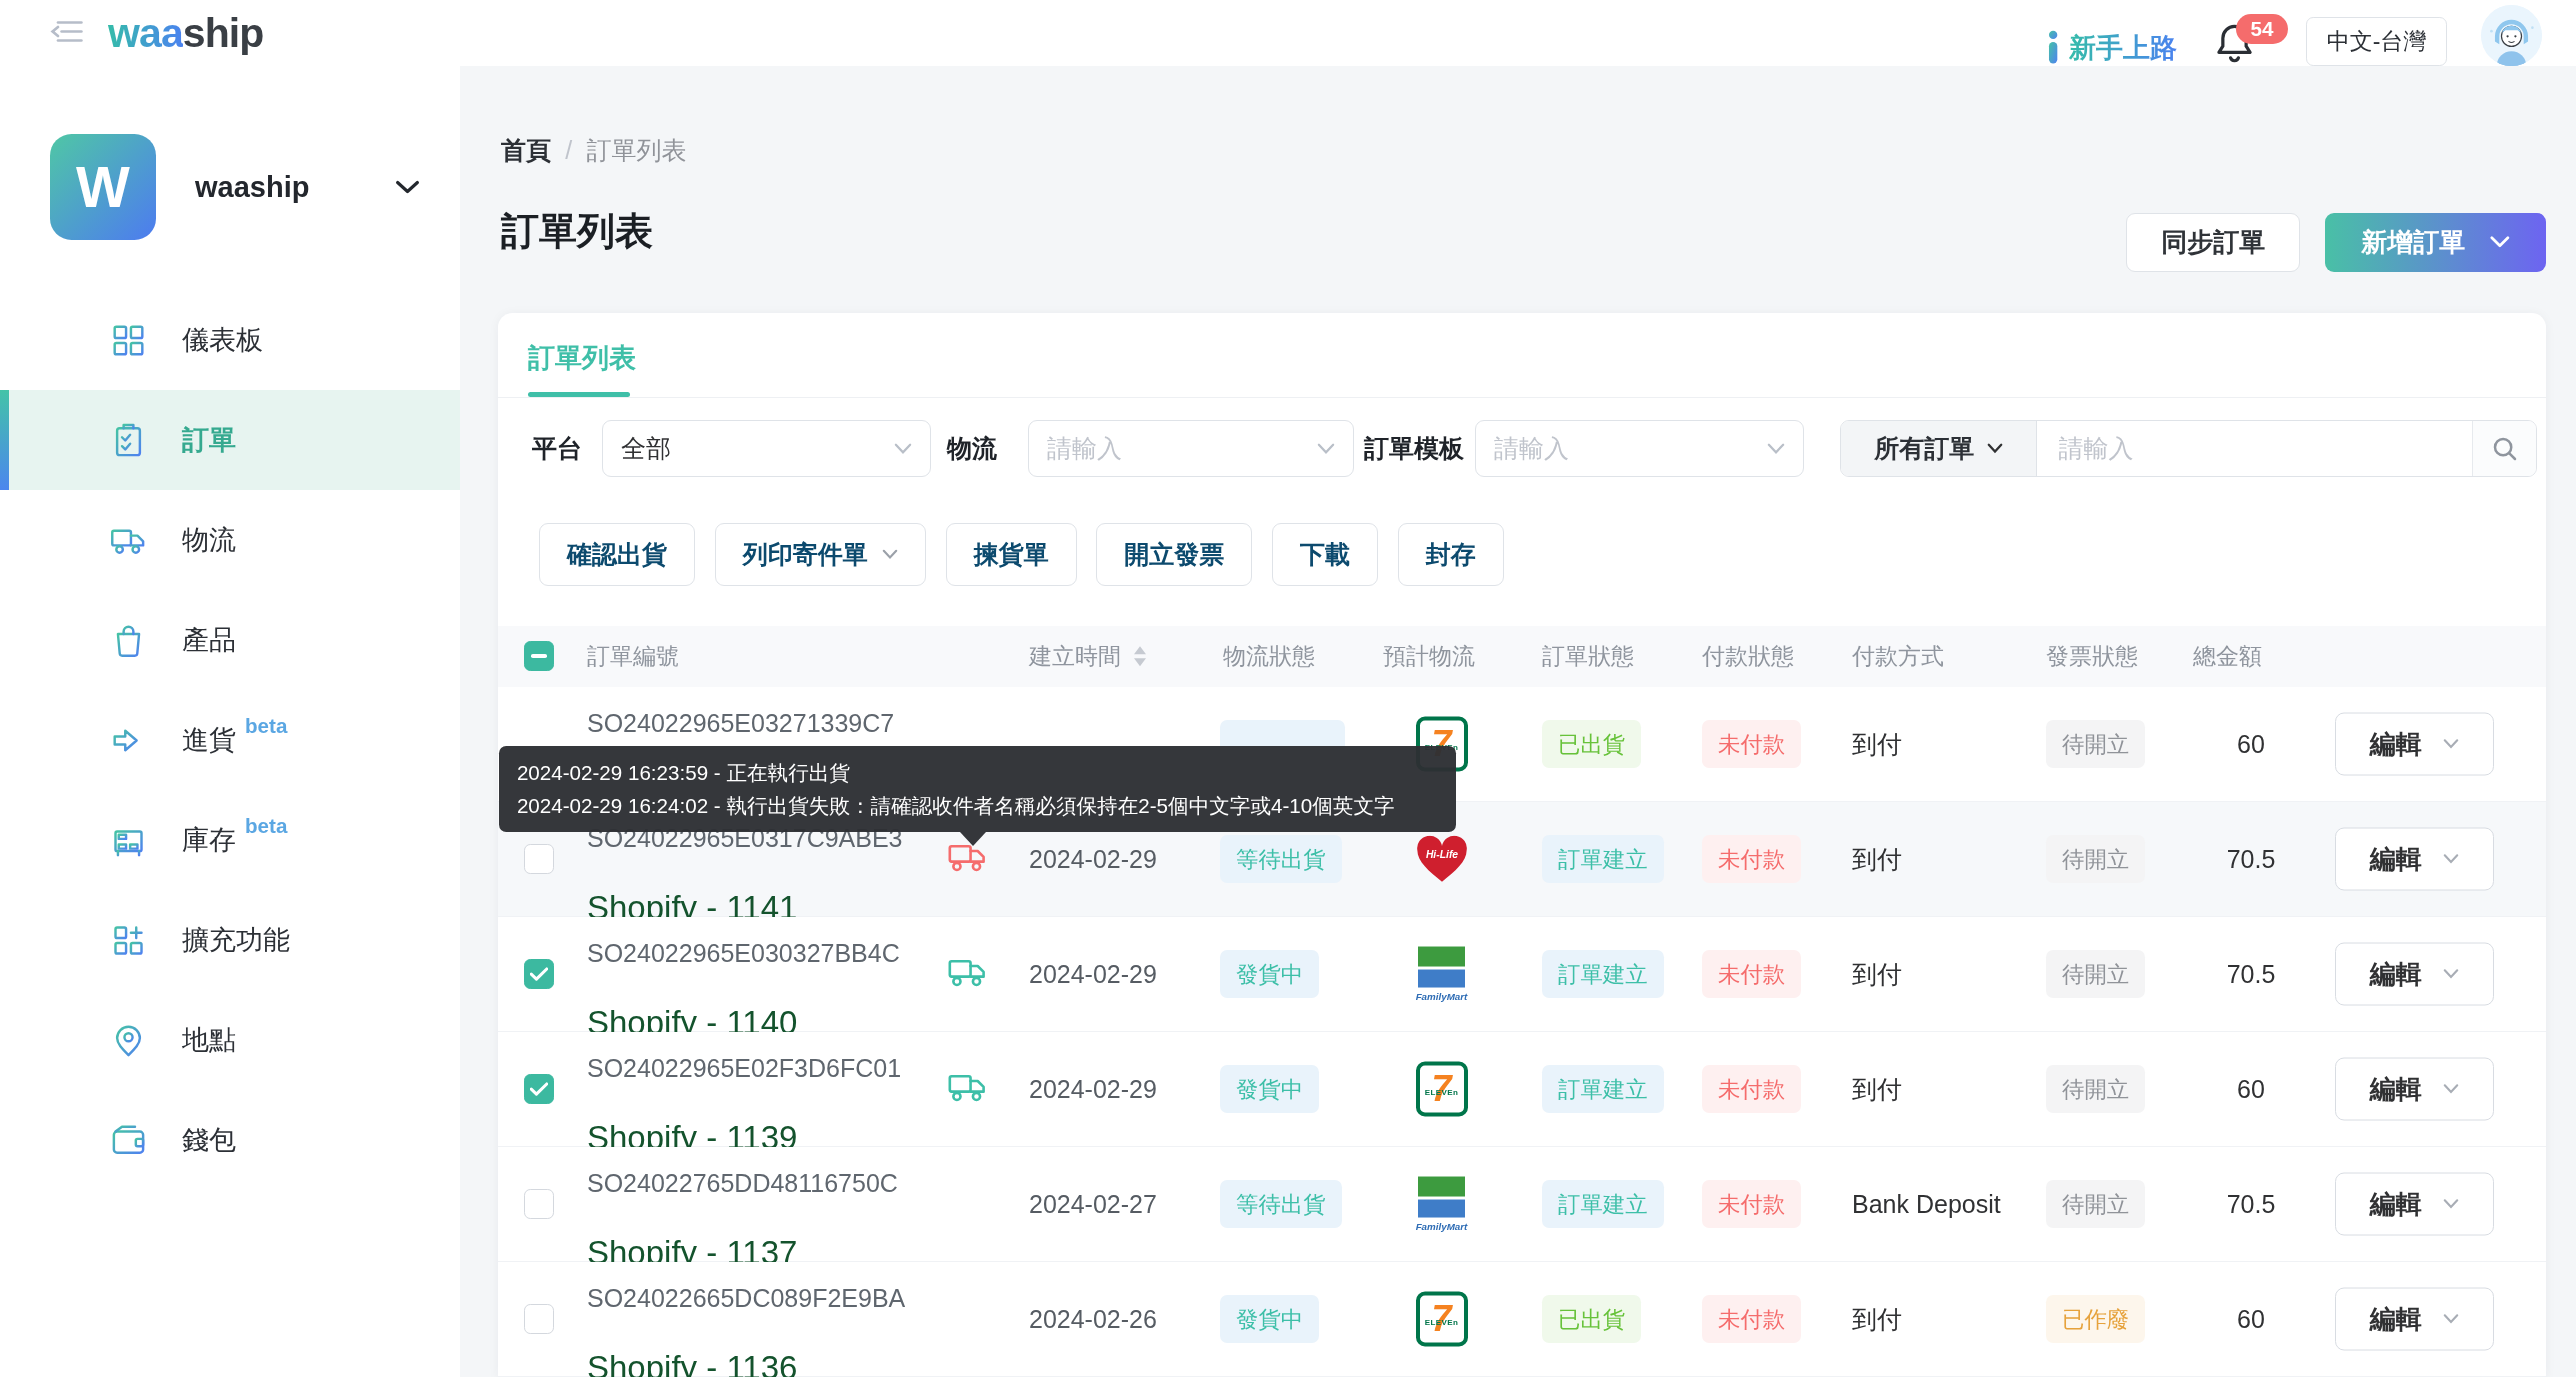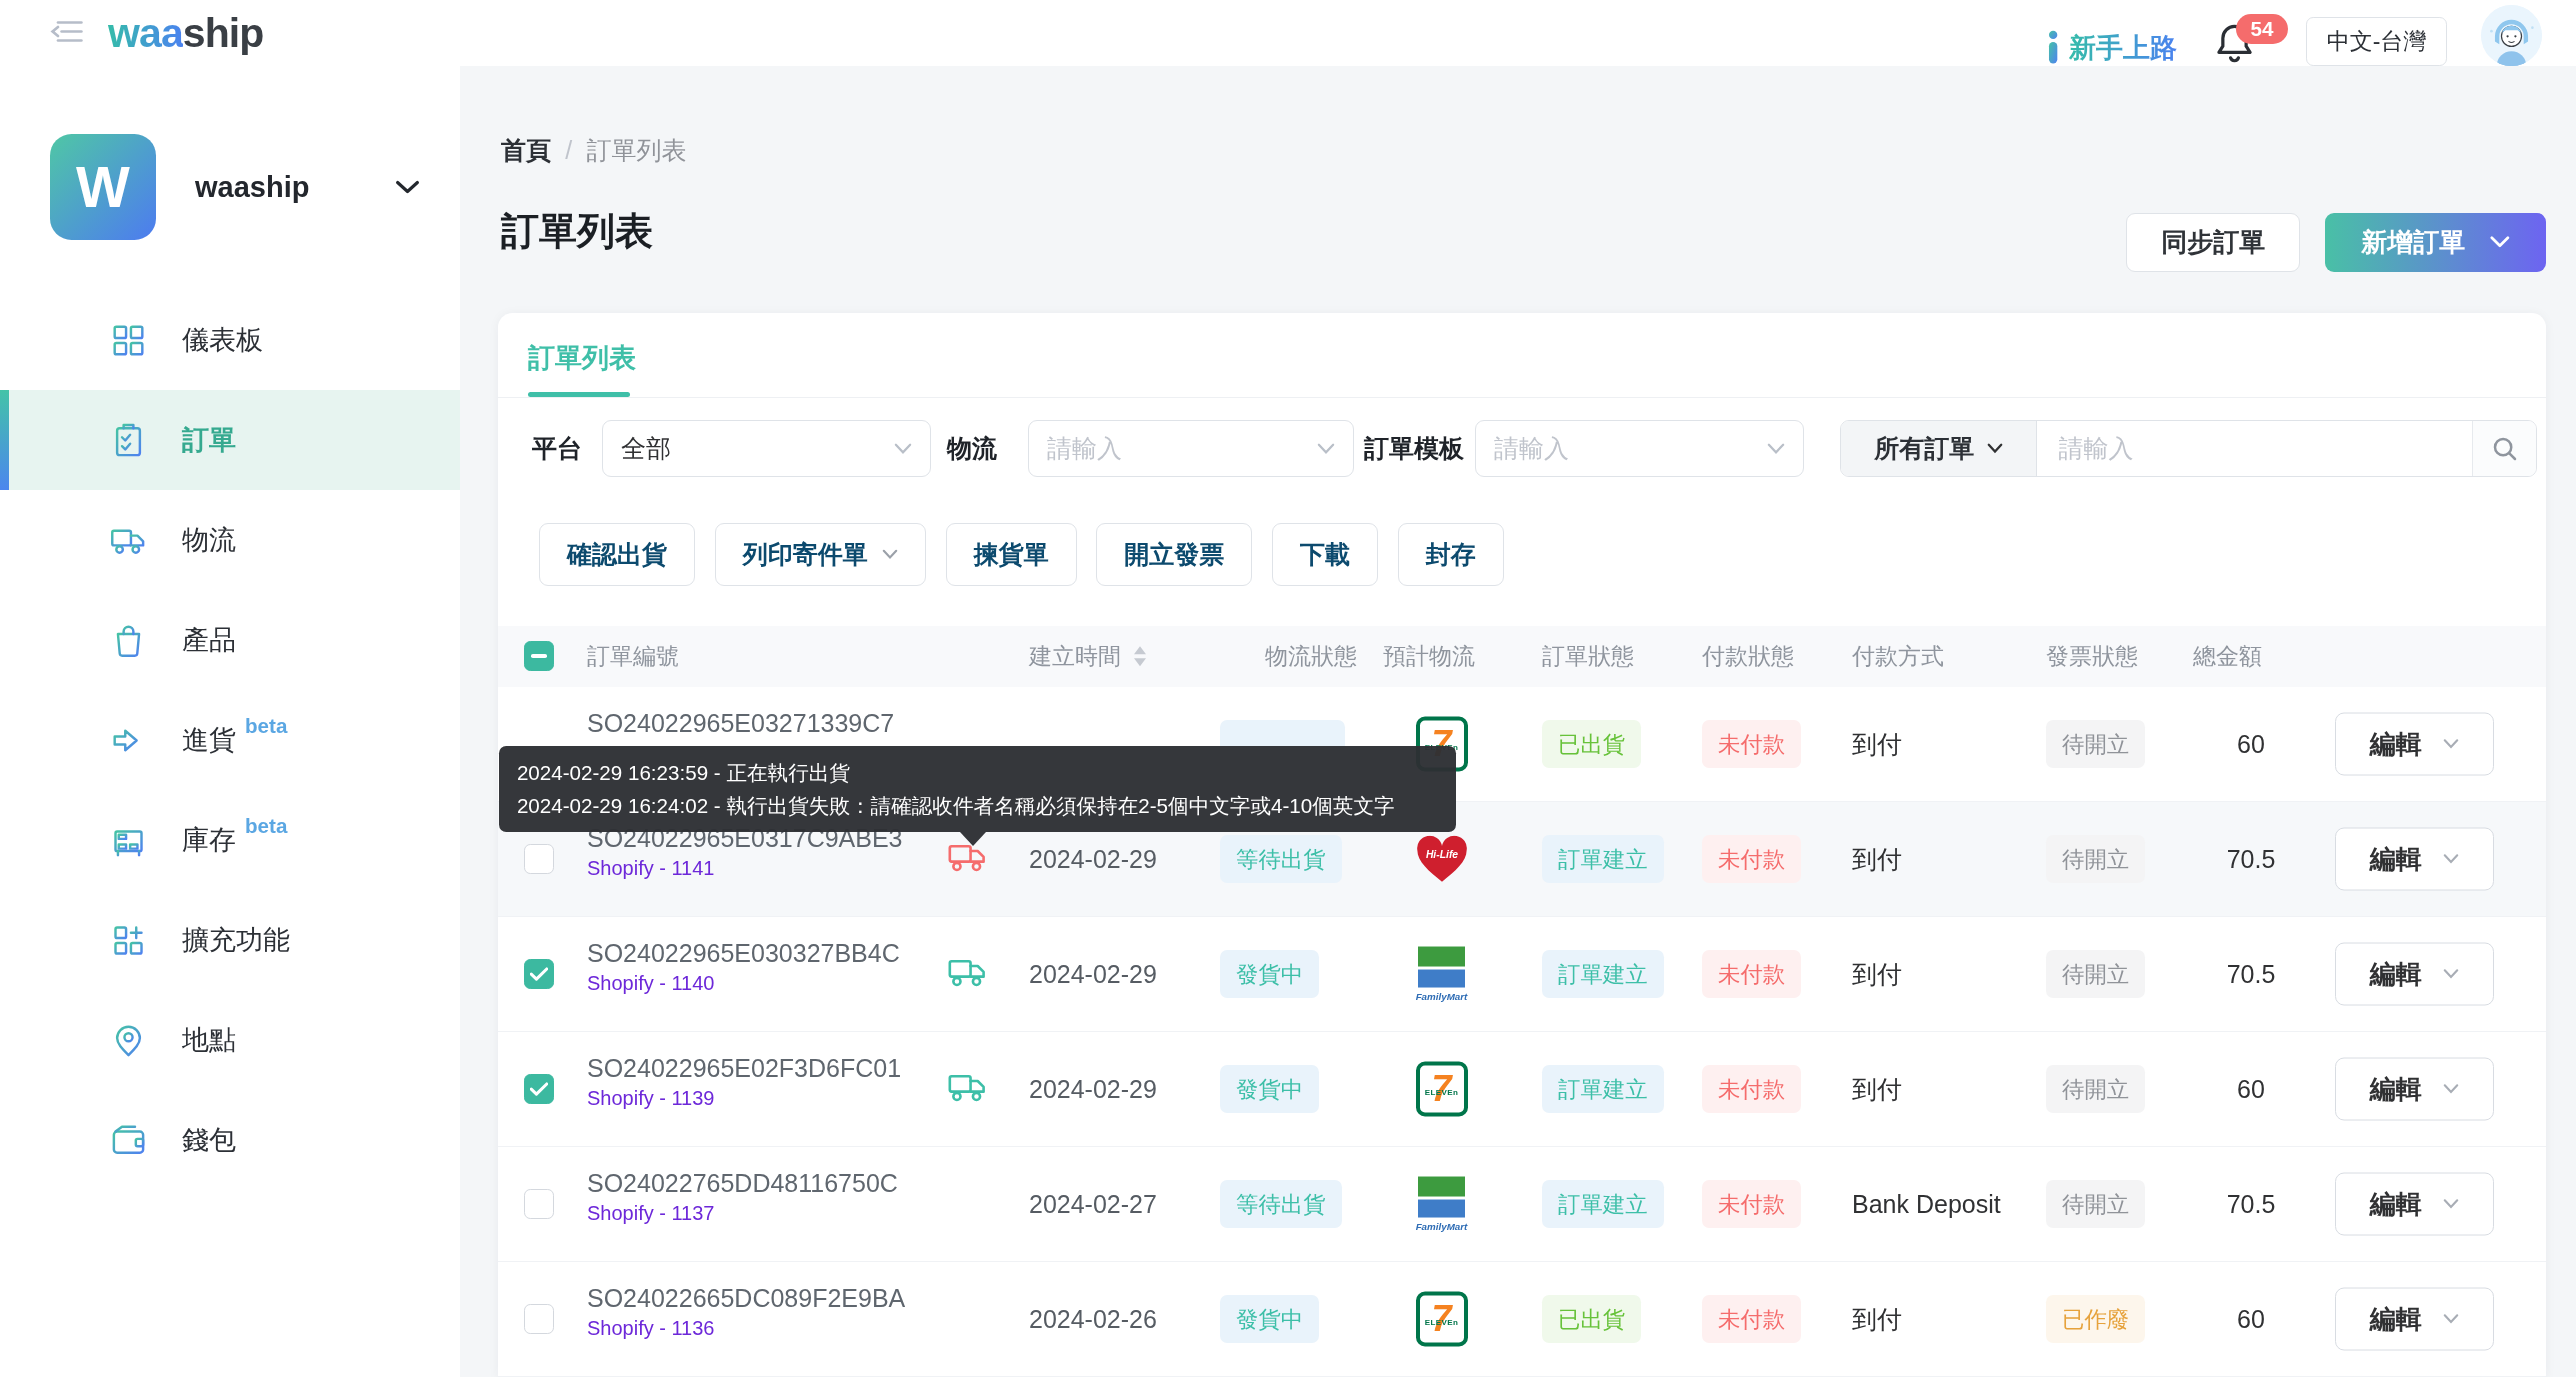--- a/index.html
+++ b/index.html
@@ -88,21 +88,21 @@
   .cell{position:absolute;top:50%;transform:translateY(-50%);white-space:nowrap;}
   .cb{position:absolute;left:26px;top:50%;transform:translateY(-50%);width:30px;height:30px;border-radius:6.3px;
     border:1.8px solid #d4d8de;background:#fff;box-sizing:border-box;display:flex;align-items:center;justify-content:center;cursor:pointer;}
   .cb.checked,.cb.ind{background:#3cb9a0;border-color:#3cb9a0;}
   .cb svg{display:none;}
   .cb.checked svg{display:block;}
   .cb .minus{display:none;width:16px;height:3.6px;border-radius:1.8px;background:#fff;}
   .cb.ind .minus{display:block;}
   .c-order{left:89px;top:0;height:100%;transform:none;}
   .order-no{margin-top:22.4px;font-size:25px;color:#5f666e;cursor:pointer;}
-  .order-platform{margin-top:4px;font-size:20px;color:#6d28d9;}
+  .order-platform{margin-top:36px;font-size:33px;color:#14532d;}
   .c-truck{left:450px;cursor:pointer;}
   .truck-red{color:#f56c6c;}
   .truck-teal{color:#3dbfa8;}
   .c-date{left:531px;font-size:25px;color:#565c63;}
   .c-logi{left:722px;}
   .c-carrier{left:914px;width:59px;display:flex;justify-content:center;}
   .c-ostatus{left:1044px;}
   .c-pstatus{left:1204px;}
   .c-method{left:1354px;font-size:25px;color:#303133;}
   .c-invoice{left:1548px;}
@@ -380,21 +380,21 @@
 
     <div class="thead">
       <span class="cb ind" style="top:30px">
           <span class="minus"></span>
         </span>
       <span class="th" style="left:89px">訂單編號</span>
       <span class="th" style="left:531px"><span>建立時間</span><span class="sorter">
             <span class="car-up"></span>
             <span class="car-dn"></span>
           </span></span>
-      <span class="th" style="left:767px">物流狀態</span>
+      <span class="th" style="left:725px">物流狀態</span>
       <span class="th" style="left:885px">預計物流</span>
       <span class="th" style="left:1044px">訂單狀態</span>
       <span class="th" style="left:1204px">付款狀態</span>
       <span class="th" style="left:1354px">付款方式</span>
       <span class="th" style="left:1548px">發票狀態</span>
       <span class="th" style="left:1695px">總金額</span>
     </div>
 
     <div class="tbody" id="rows">
   <div class="trow">

